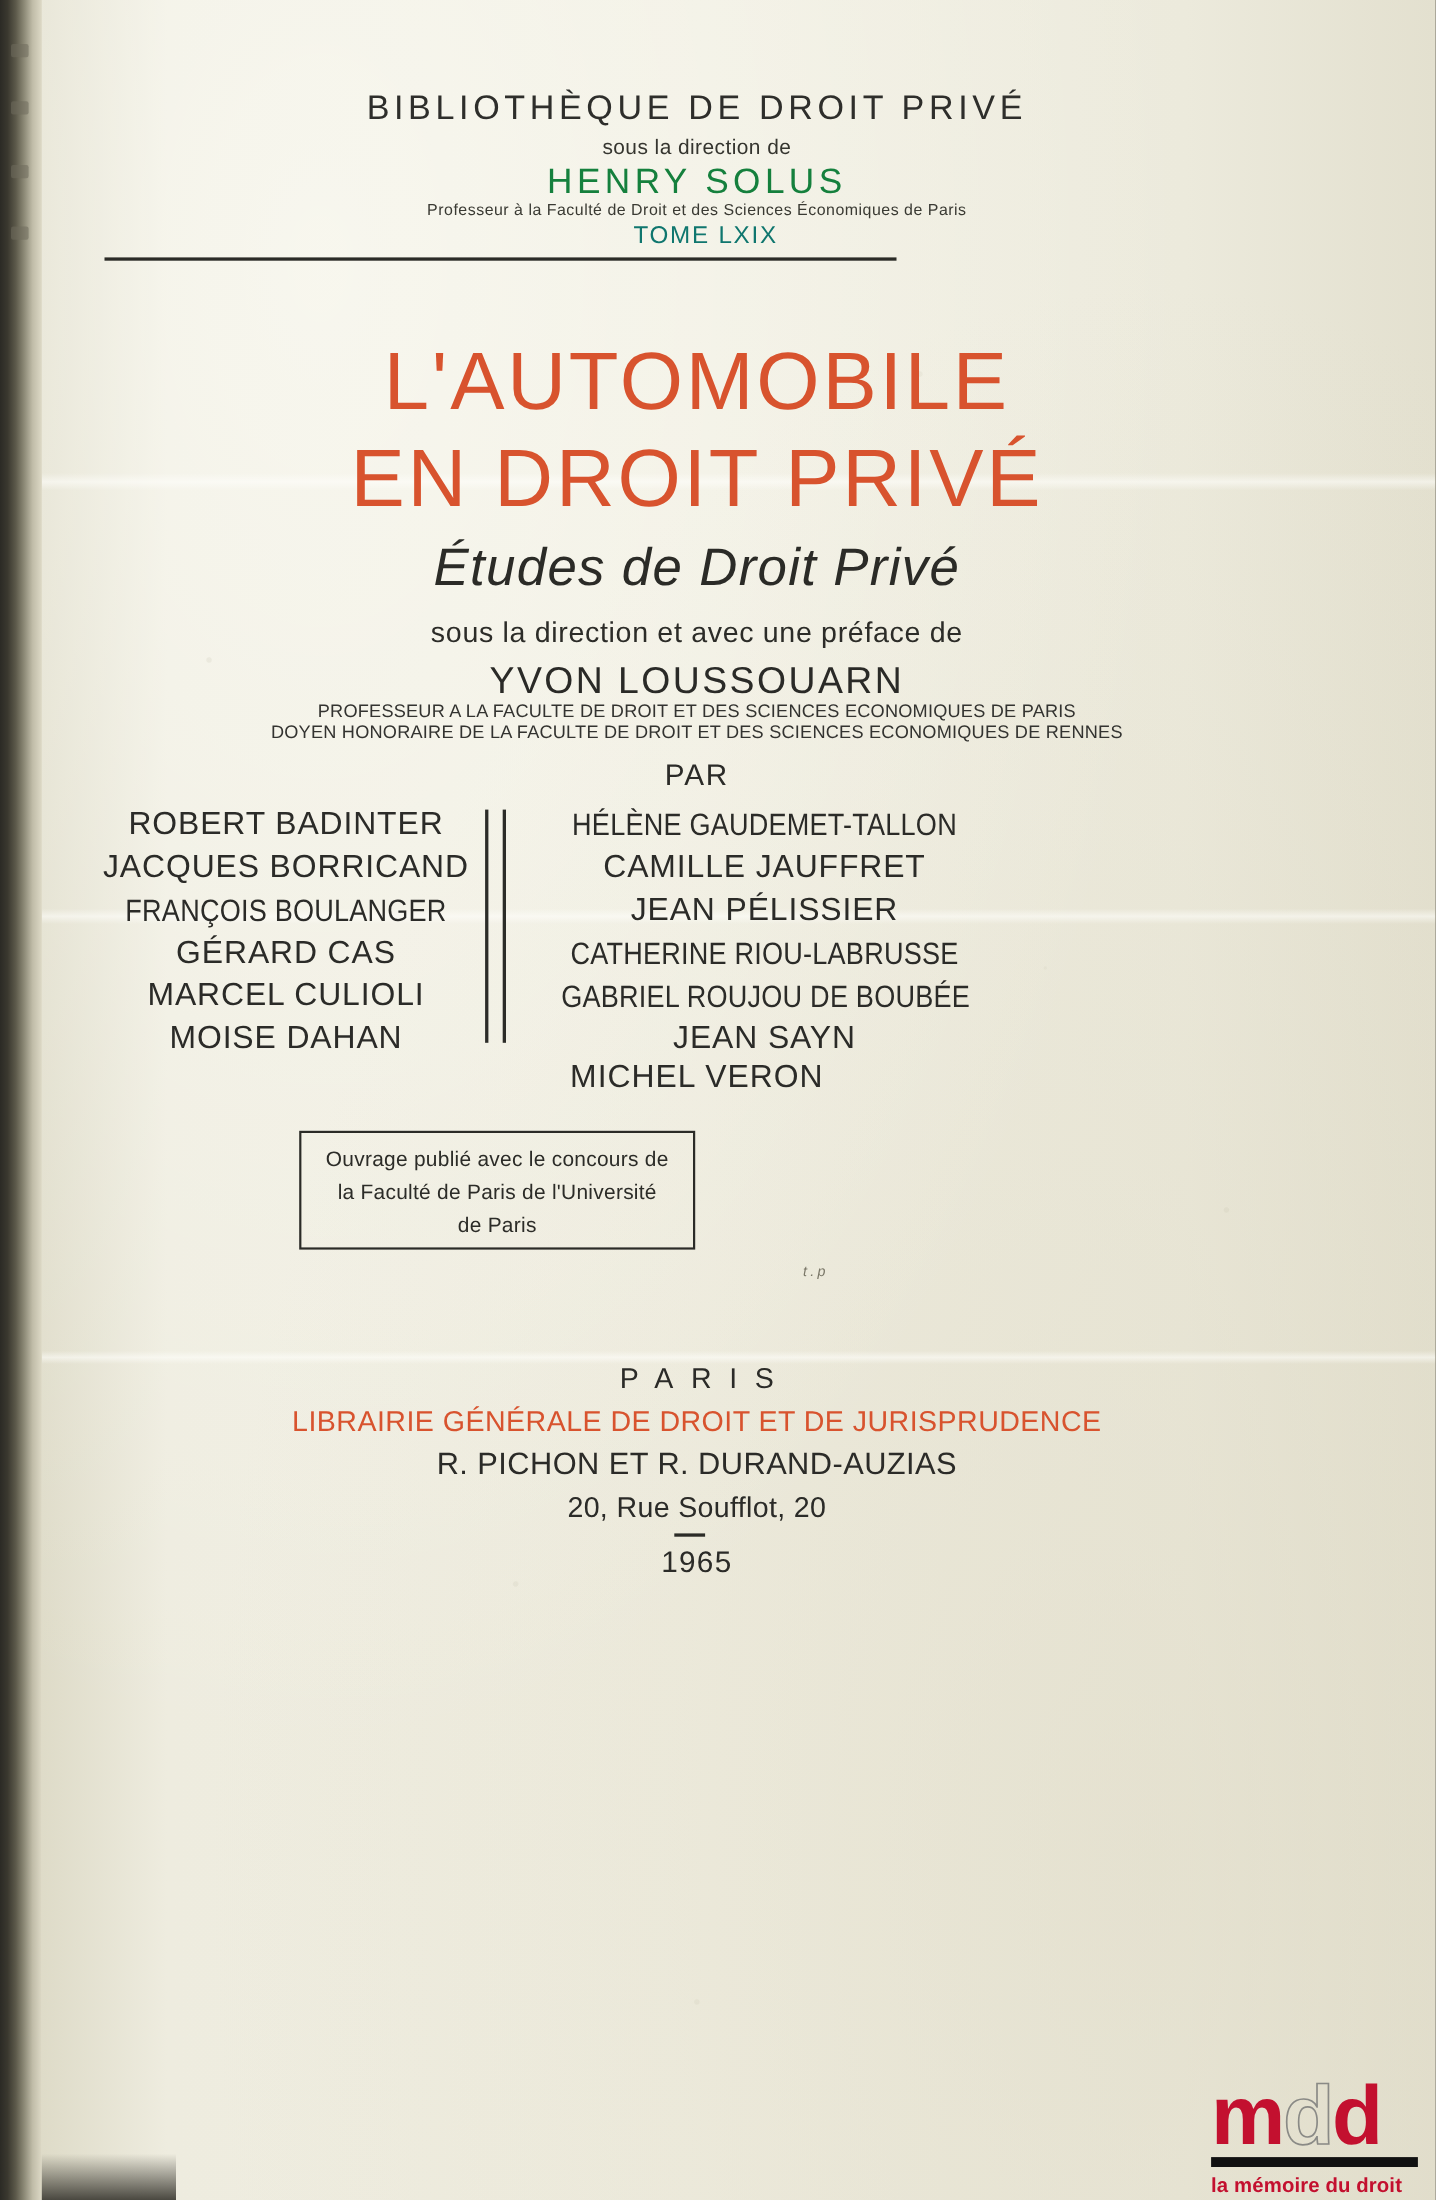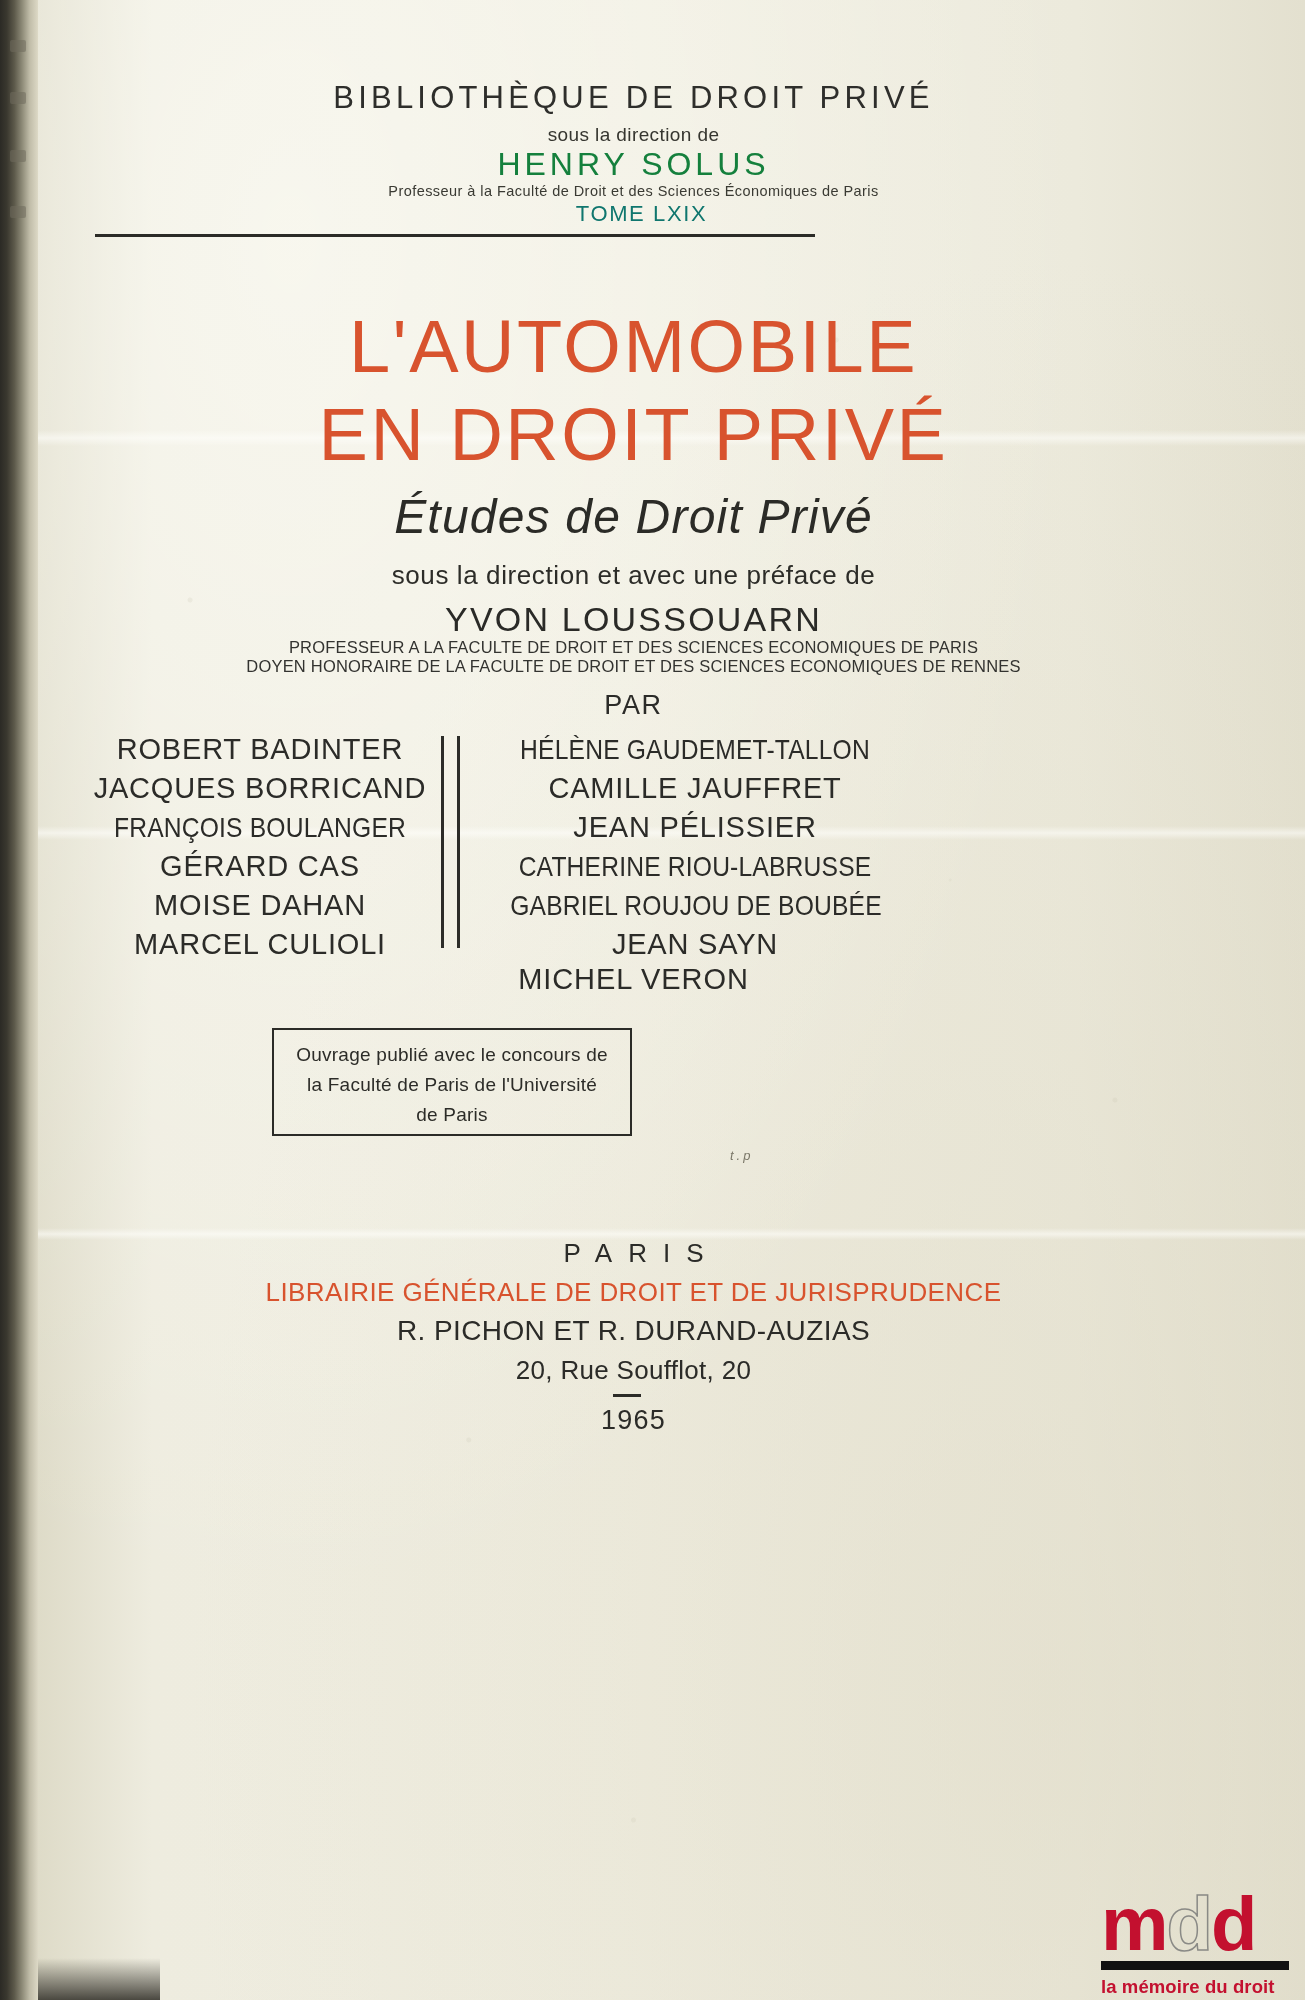--- a/index.html
+++ b/index.html
@@ -318,22 +318,22 @@
     <div class="editor-cred c1">PROFESSEUR A LA FACULTE DE DROIT ET DES SCIENCES ECONOMIQUES DE PARIS</div>
     <div class="editor-cred c2">DOYEN HONORAIRE DE LA FACULTE DE DROIT ET DES SCIENCES ECONOMIQUES DE RENNES</div>
     <div class="par">PAR</div>
 
     <div class="authors">
       <div class="col col-left">
         <span class="name">ROBERT  BADINTER</span>
         <span class="name">JACQUES  BORRICAND</span>
         <span class="name cond">FRANÇOIS BOULANGER</span>
         <span class="name">GÉRARD  CAS</span>
+        <span class="name">MARCEL  CULIOLI</span>
         <span class="name">MOISE  DAHAN</span>
-        <span class="name">MARCEL  CULIOLI</span>
       </div>
 
       <div class="divider d1"></div>
       <div class="divider d2"></div>
 
       <div class="col col-right">
         <span class="name cond">HÉLÈNE GAUDEMET-TALLON</span>
         <span class="name">CAMILLE  JAUFFRET</span>
         <span class="name">JEAN  PÉLISSIER</span>
         <span class="name cond">CATHERINE RIOU-LABRUSSE</span>

